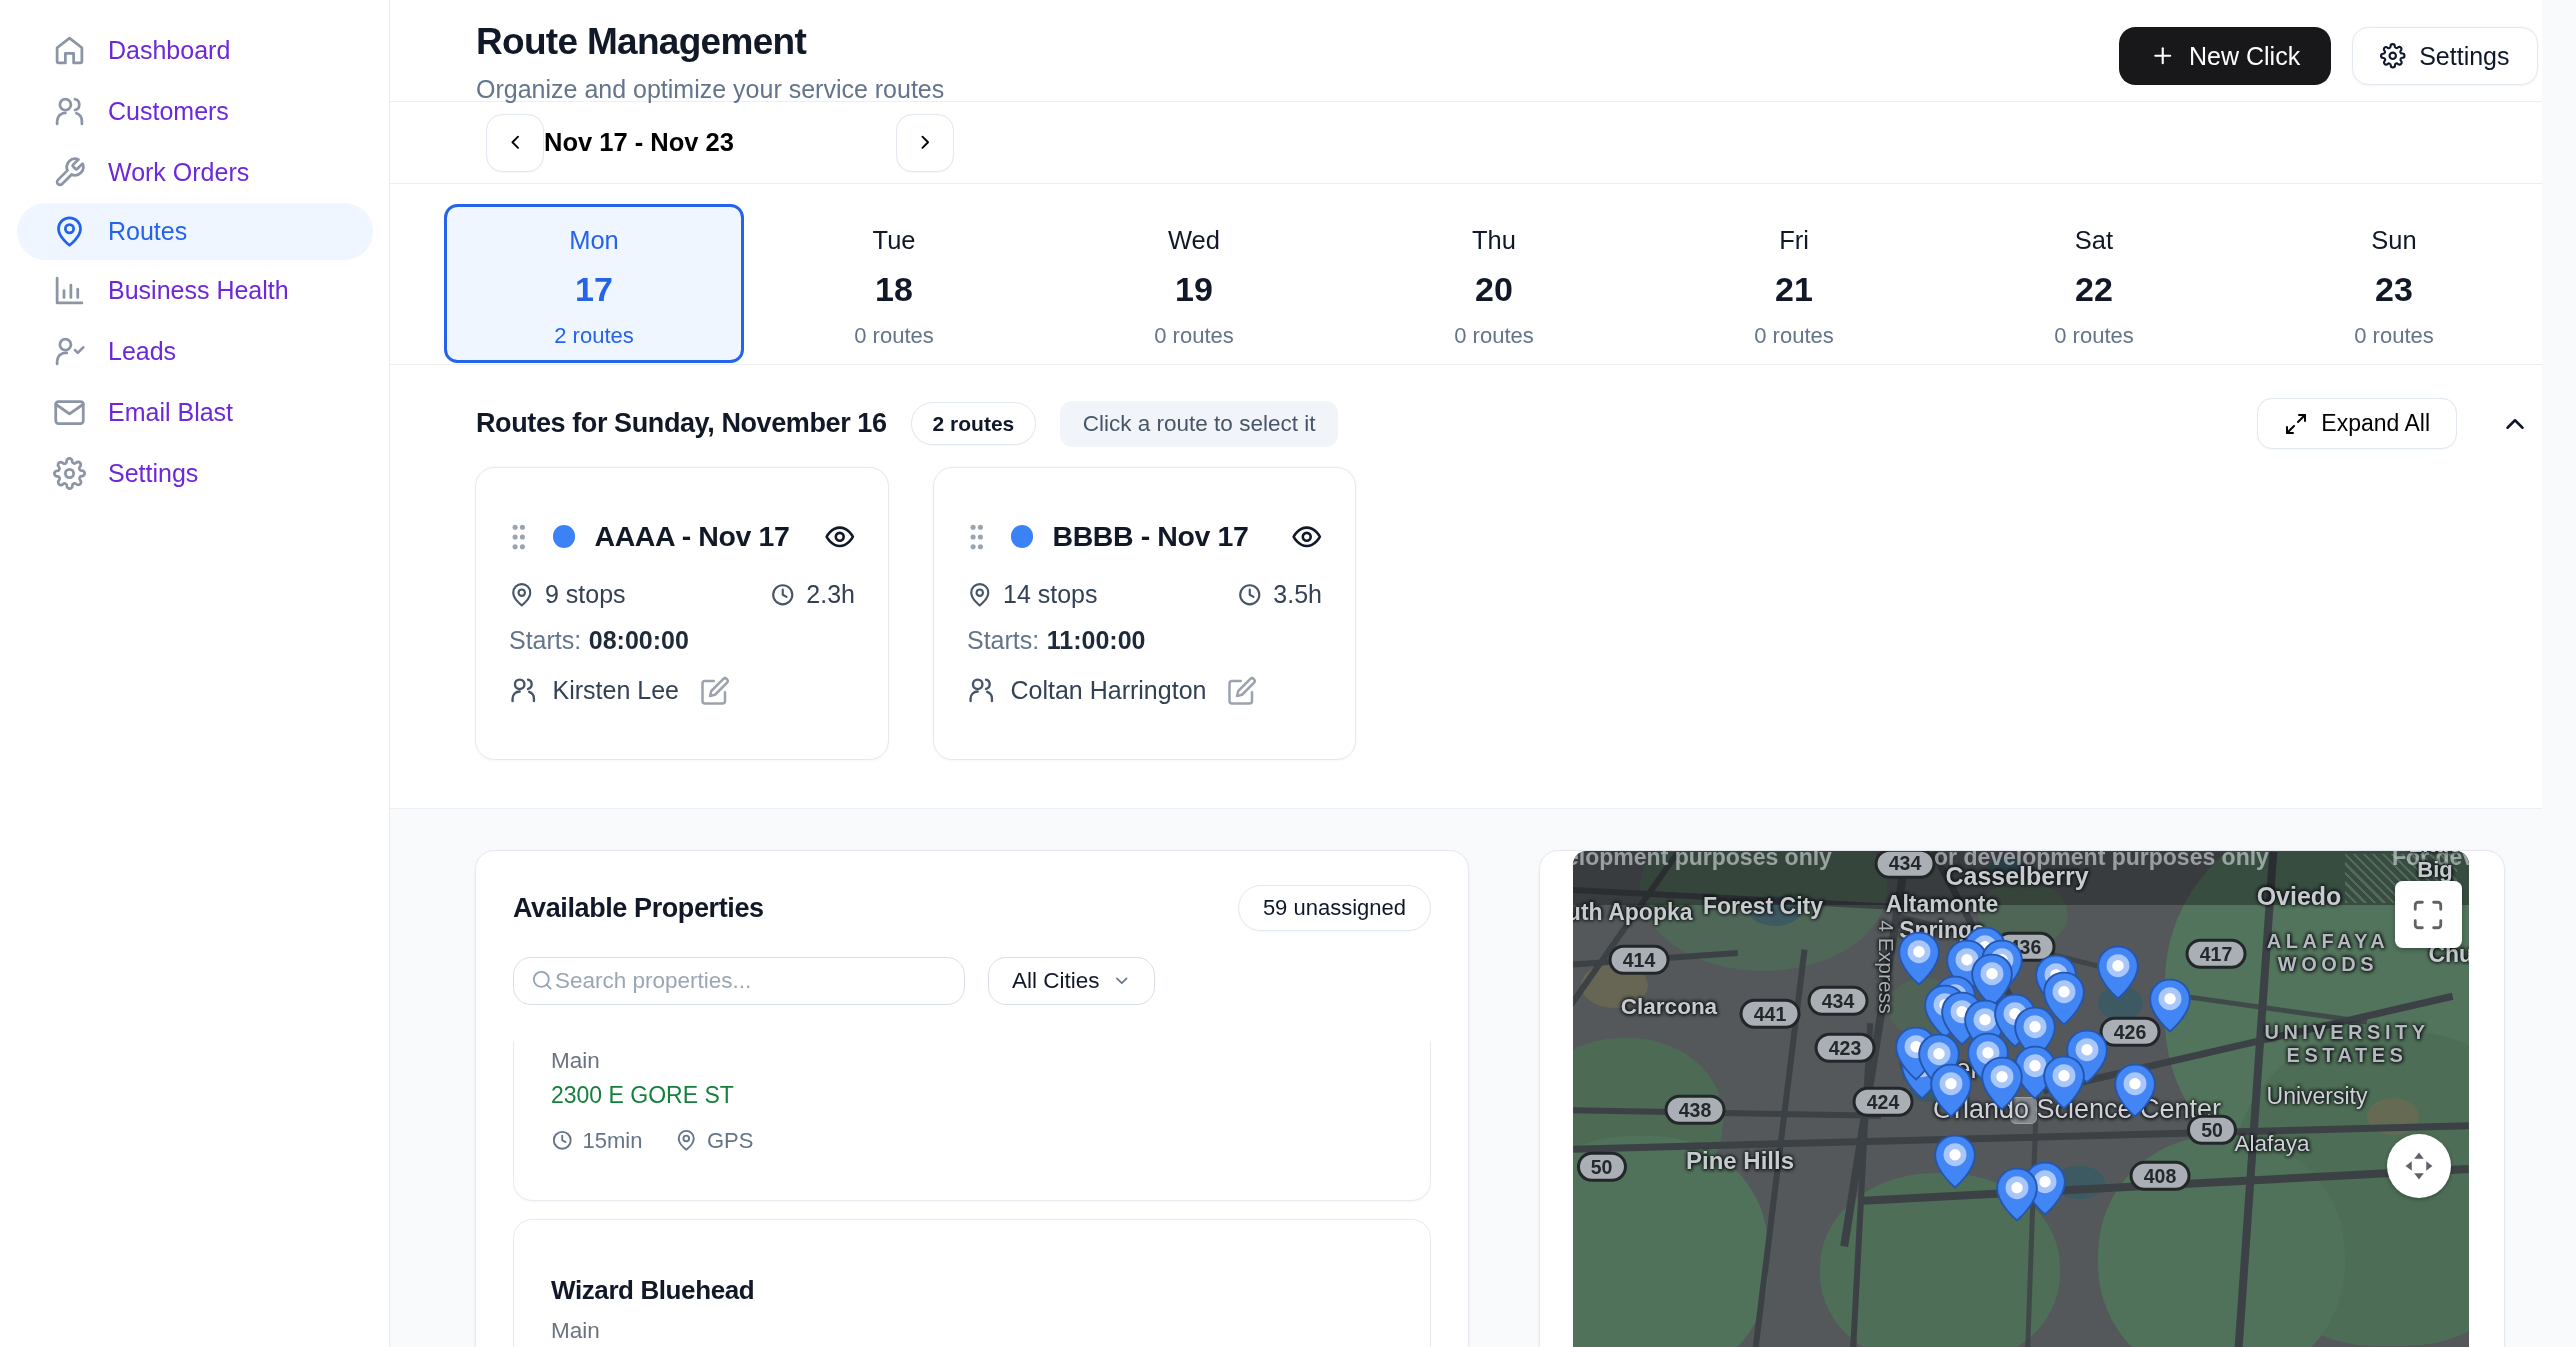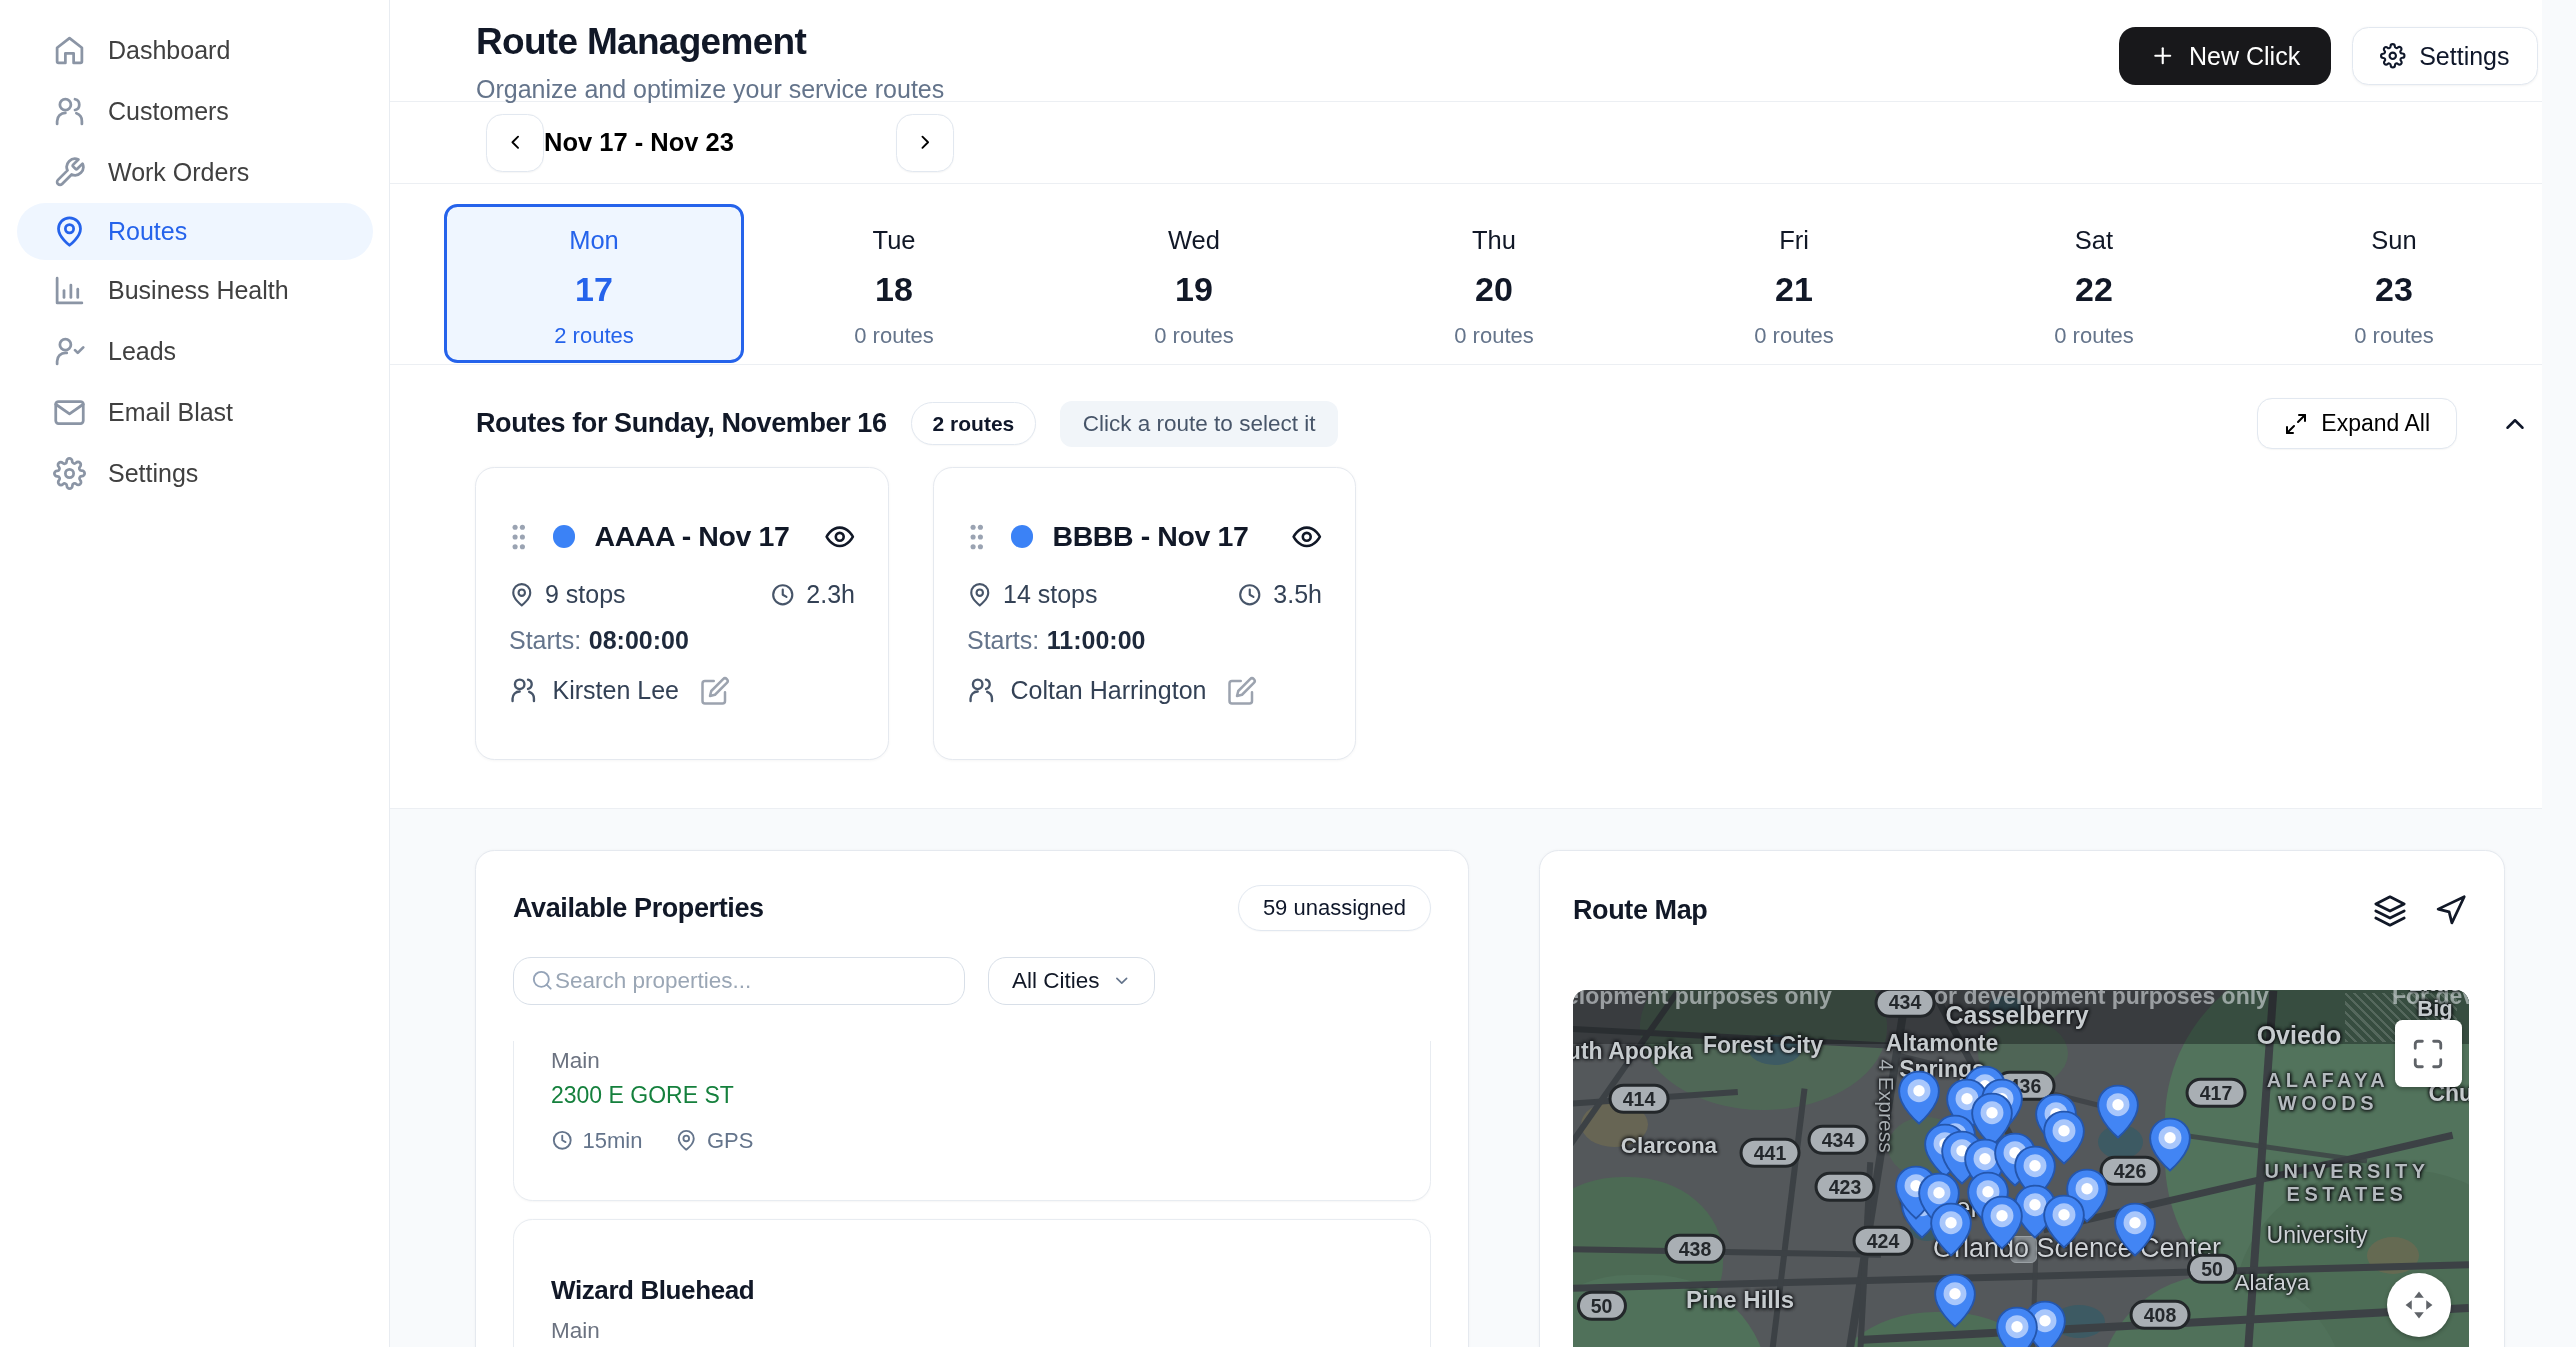--- a/index.html
+++ b/index.html
@@ -5,21 +5,21 @@
   * { margin:0; padding:0; box-sizing:border-box; }
   html,body { width:2576px; height:1348px; overflow:hidden;
     font-family:"Liberation Sans","DejaVu Sans",sans-serif; background:#f8fafc; color:#0f172a; }
   svg { display:block; }
   .ic { stroke:currentColor; fill:none; stroke-width:2; stroke-linecap:round; stroke-linejoin:round; }
 
   
   .sidebar { position:absolute; left:0; top:0; bottom:0; width:390px; background:#fff;
     border-right:1.5px solid #e8ecf1; padding-top:19.5px; z-index:10; }
   .nav-item { height:61px; display:flex; align-items:center; gap:22.5px; padding-left:36px;
-    margin:0 16.5px; border-radius:749px; font-size:25px; font-weight:500; color:#404040; cursor:pointer; }
+    margin:0 16.5px; border-radius:749px; font-size:25px; font-weight:500; color:#6d28d9; cursor:pointer; }
   .nav-item .nico { color:#8b95a5; }
   .nav-item.active { background:#eff6ff; color:#2563eb; height:57px; }
   .nav-item.active .nico { color:#2563eb; }
 
   
   .main { position:absolute; left:390px; top:0; right:0; bottom:0; }
   .topwhite { background:#fff; margin-right:34px; }
 
   .pagehead { height:102px; border-bottom:1.5px solid #eceff3; position:relative; padding:21px 0 0 86px; }
   .pagetitle { font-size:37px; font-weight:700; letter-spacing:-0.7px; color:#111827; }
@@ -510,37 +510,20 @@
         </div>
         <div class="pcard pcard2">
           <div class="p-title">Wizard Bluehead</div>
           <div class="p-muted">Main</div>
 
         </div>
       </div>
     </div>
 
     <div class="panel panel-map">
-      <div class="mp-head">
-        <span class="mp-title">Route Map</span>
-        <span class="mp-icons">
-          <div>
-              <svg class="ic" width="34" height="34" viewBox="0 0 24 24">
-                <path d="M12 2 2 7l10 5 10-5-10-5z"></path>
-                <path d="M2 12l10 5 10-5"></path>
-                <path d="M2 17l10 5 10-5"></path>
-              </svg>
-            </div>
-          <div>
-              <svg class="ic" width="33" height="33" viewBox="0 0 24 24">
-                <path d="M3 11l19-9-9 19-2-8-8-2z"></path>
-              </svg>
-            </div>
-        </span>
-      </div>
 
       <div class="map">
 
         <div class="blob" style="left:592px;top:-45px;width:420px;height:390px;border-radius:45%;background:#52735c;"></div>
         <div class="blob" style="left:660px;top:180px;width:315px;height:315px;border-radius:45%;background:#4d6d56;"></div>
         <div class="blob" style="left:525px;top:285px;width:247px;height:247px;border-radius:48%;background:#50715a;"></div>
         <div class="blob" style="left:-45px;top:187px;width:195px;height:165px;border-radius:48%;background:#4c6a54;"></div>
         <div class="blob" style="left:-60px;top:285px;width:255px;height:247px;border-radius:45%;background:#50715a;"></div>
         <div class="blob" style="left:67px;top:-45px;width:247px;height:165px;border-radius:50%;background:#4e6c55;opacity:.8;"></div>
         <div class="blob" style="left:247px;top:322px;width:240px;height:195px;border-radius:48%;background:#4e6e57;"></div>

